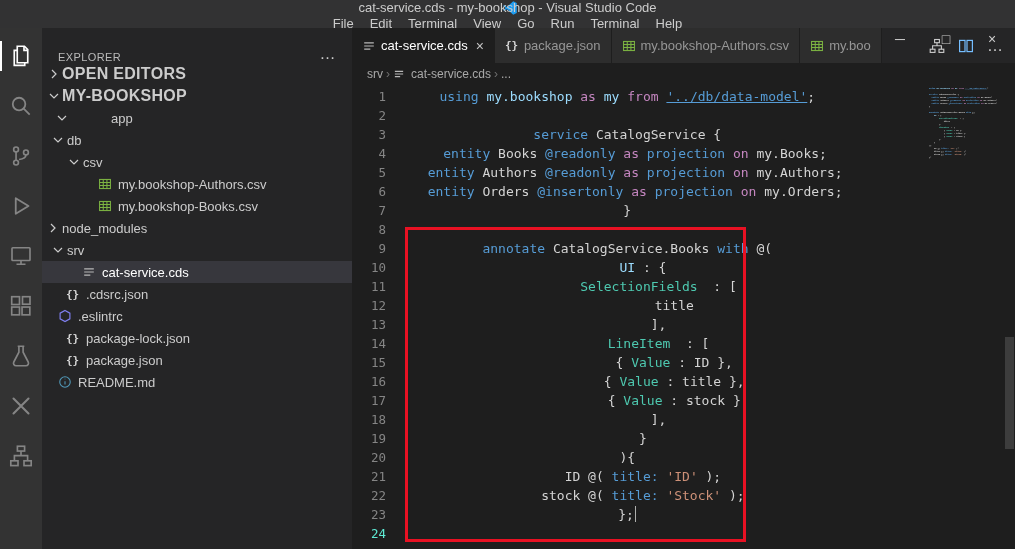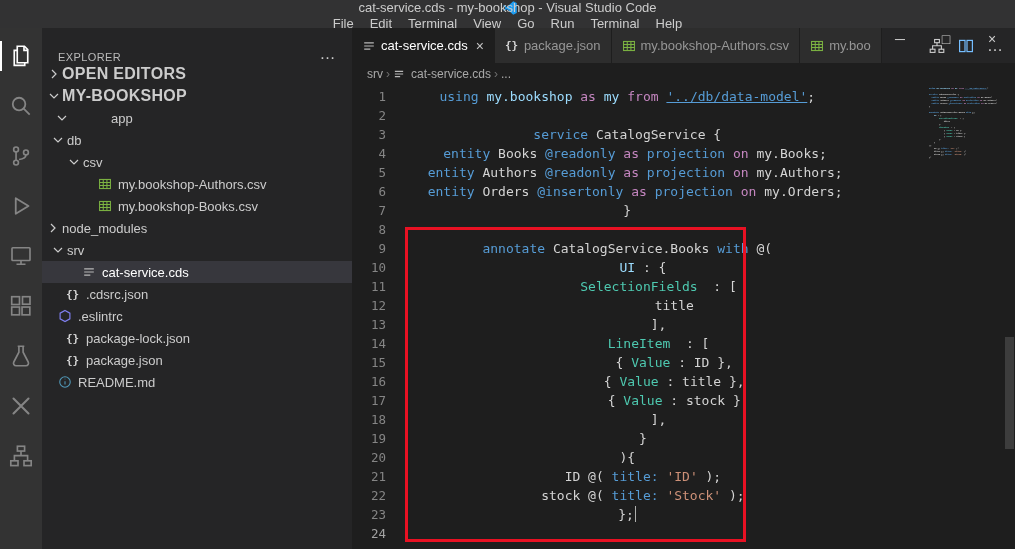--- a/index.html
+++ b/index.html
@@ -56,21 +56,21 @@
   .breadcrumb { height:22px; background:#1e1e1e; display:flex; align-items:center; padding-left:15px; font-size:12px; color:#a9a9a9; gap:3px; }
   .bc-item { display:flex; align-items:center; gap:4px; }
   .bc-item .ficon { width:14px; }
   .bc-item .ficon svg { width:12px; height:12px; }
   .bc-sep { color:#6e6e6e; }
 
   .code-area { position:relative; flex:1; display:flex; overflow:hidden; background:#1e1e1e;
                font-family:"DejaVu Sans Mono", monospace; font-size:13px; }
   .gutter { width:34px; flex-shrink:0; text-align:right; color:#858585; padding-top:2px; }
   .ln { height:19px; line-height:19px; font-size:12.5px; }
-  .ln.active { color:#a3a3a3; }
+  .ln.active { color:#5eead4; }
   .code { margin-left:26px; padding-top:2px;text-align:center; }
   .code-line { height:19px; line-height:19px; white-space:pre; }
   .tok-b  { color:#569cd6; }
   .tok-p  { color:#c586c0; }
   .tok-lb { color:#9cdcfe; }
   .tok-t  { color:#4ec9b0; }
   .tok-o  { color:#ce9178; }
   .tok-w  { color:#d4d4d4; }
   .tok-lk { color:#569cd6; text-decoration:underline; }
   .caret { display:inline-block; width:1.5px; height:16px; background:#aeafad; vertical-align:text-bottom; margin-left:1px; }

